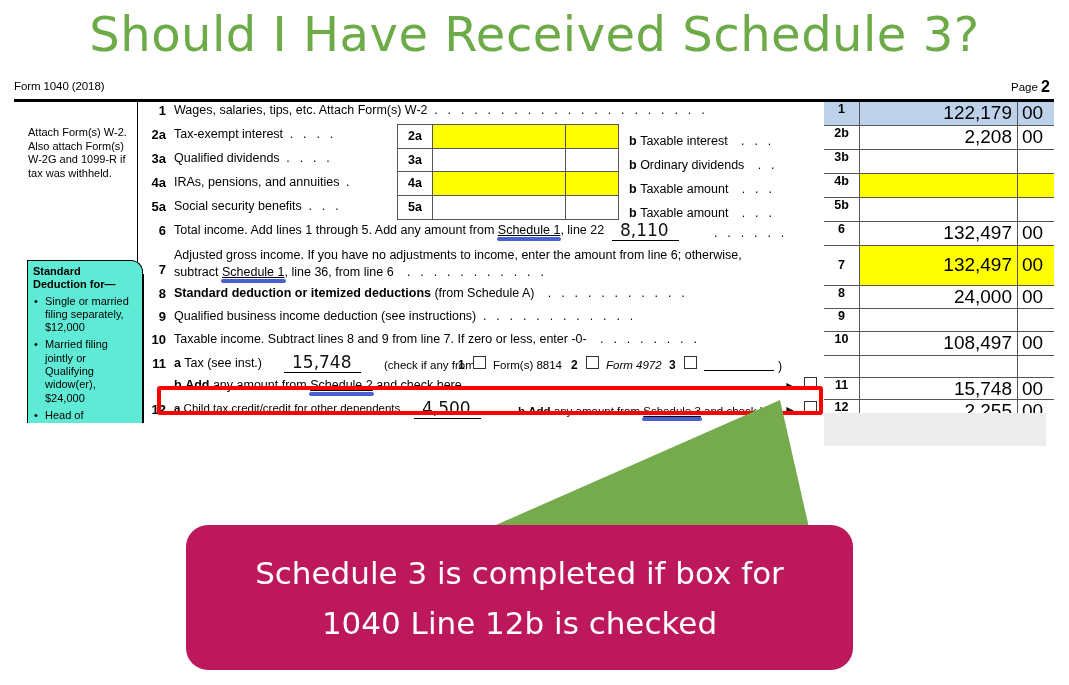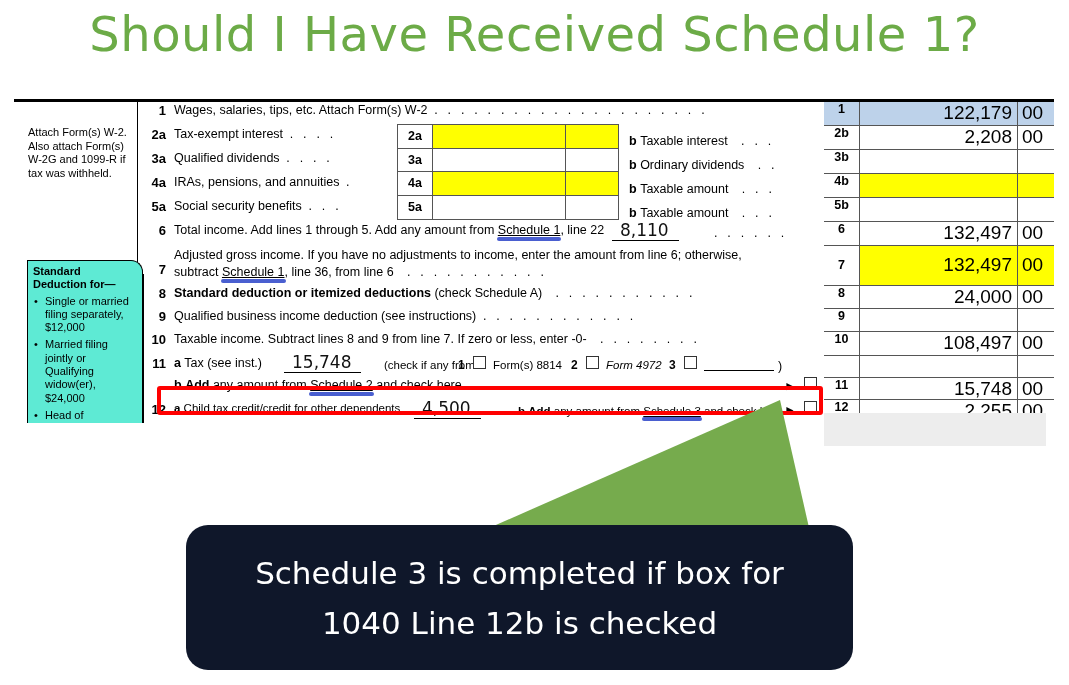--- a/index.html
+++ b/index.html
@@ -243,21 +243,21 @@
     left: 824px; top: 413px;
     width: 222px; height: 33px;
     background: #ededed;
   }
 
   
   #callout {
     position: absolute;
     left: 186px; top: 525px;
     width: 667px; height: 145px;
-    background: #0f172a;
+    background: #be185d;
     border-radius: 22px;
     color: #ffffff;
     display: flex;
     align-items: center;
     justify-content: center;
     text-align: center;
     font-family: "DejaVu Sans", sans-serif;
     font-size: 31px;
     line-height: 50px;
     padding: 0 22px;
@@ -265,24 +265,28 @@
   }
   #callout-tail {
     position: absolute;
     left: 480px; top: 400px;
     width: 330px; height: 135px;
   }
 </style>
 </head>
 <body>
 
-<div id="slide-title">Should I Have Received Schedule 1?</div>
+<div id="slide-title">Should I Have Received Schedule 3?</div>
 
 <div id="form-sheet">
 
+  <div id="form-header">
+    <span id="form-id">Form 1040 (2018)</span>
+    <span id="page-label"><span>Page</span> <span class="pg-num">2</span></span>
+  </div>
 
   <div id="top-rule"></div>
 
   <div class="vsep" id="vline-a"></div>
   <div class="vsep" id="vline-b"></div>
 
   <div id="attach-note">Attach Form(s) W-2. Also attach Form(s) W-2G and 1099-R if tax was withheld.</div>
 
   <div id="std-ded">
     <div class="sd-title">Standard</div>
@@ -354,21 +358,21 @@
   <div class="row" style="top:170px; width:670px;">
     <span class="lineno" style="top:14px;">7</span>
     <span class="desc" style="width:655px; text-align:justify; text-align-last:left;"><span>Adjusted gross income. If you have no adjustments to income, enter the amount from line 6; otherwise,</span></span>
   </div>
   <div class="row" style="top:187px;">
     <span class="desc"><span>subtract </span><span class="sched-link">Schedule 1</span><span>, line 36, from line 6</span><span class="leader">&nbsp;&nbsp;. . . . . . . . . . .</span></span>
   </div>
 
   <div class="row" style="top:208px;">
     <span class="lineno">8</span>
-    <span class="desc"><b>Standard deduction or itemized deductions</b> <span>(check Schedule A)</span><span class="leader">&nbsp;&nbsp;. . . . . . . . . . .</span></span>
+    <span class="desc"><b>Standard deduction or itemized deductions</b> <span>(from Schedule A)</span><span class="leader">&nbsp;&nbsp;. . . . . . . . . . .</span></span>
   </div>
 
   <div class="row" style="top:231px;">
     <span class="lineno">9</span>
     <span class="desc"><span>Qualified business income deduction (see instructions)</span><span class="leader">&nbsp;. . . . . . . . . . . .</span></span>
   </div>
 
   <div class="row" style="top:254px;">
     <span class="lineno">10</span>
     <span class="desc"><span>Taxable income. Subtract lines 8 and 9 from line 7. If zero or less, enter -0-</span><span class="leader">&nbsp;&nbsp;. . . . . . . .</span></span>

